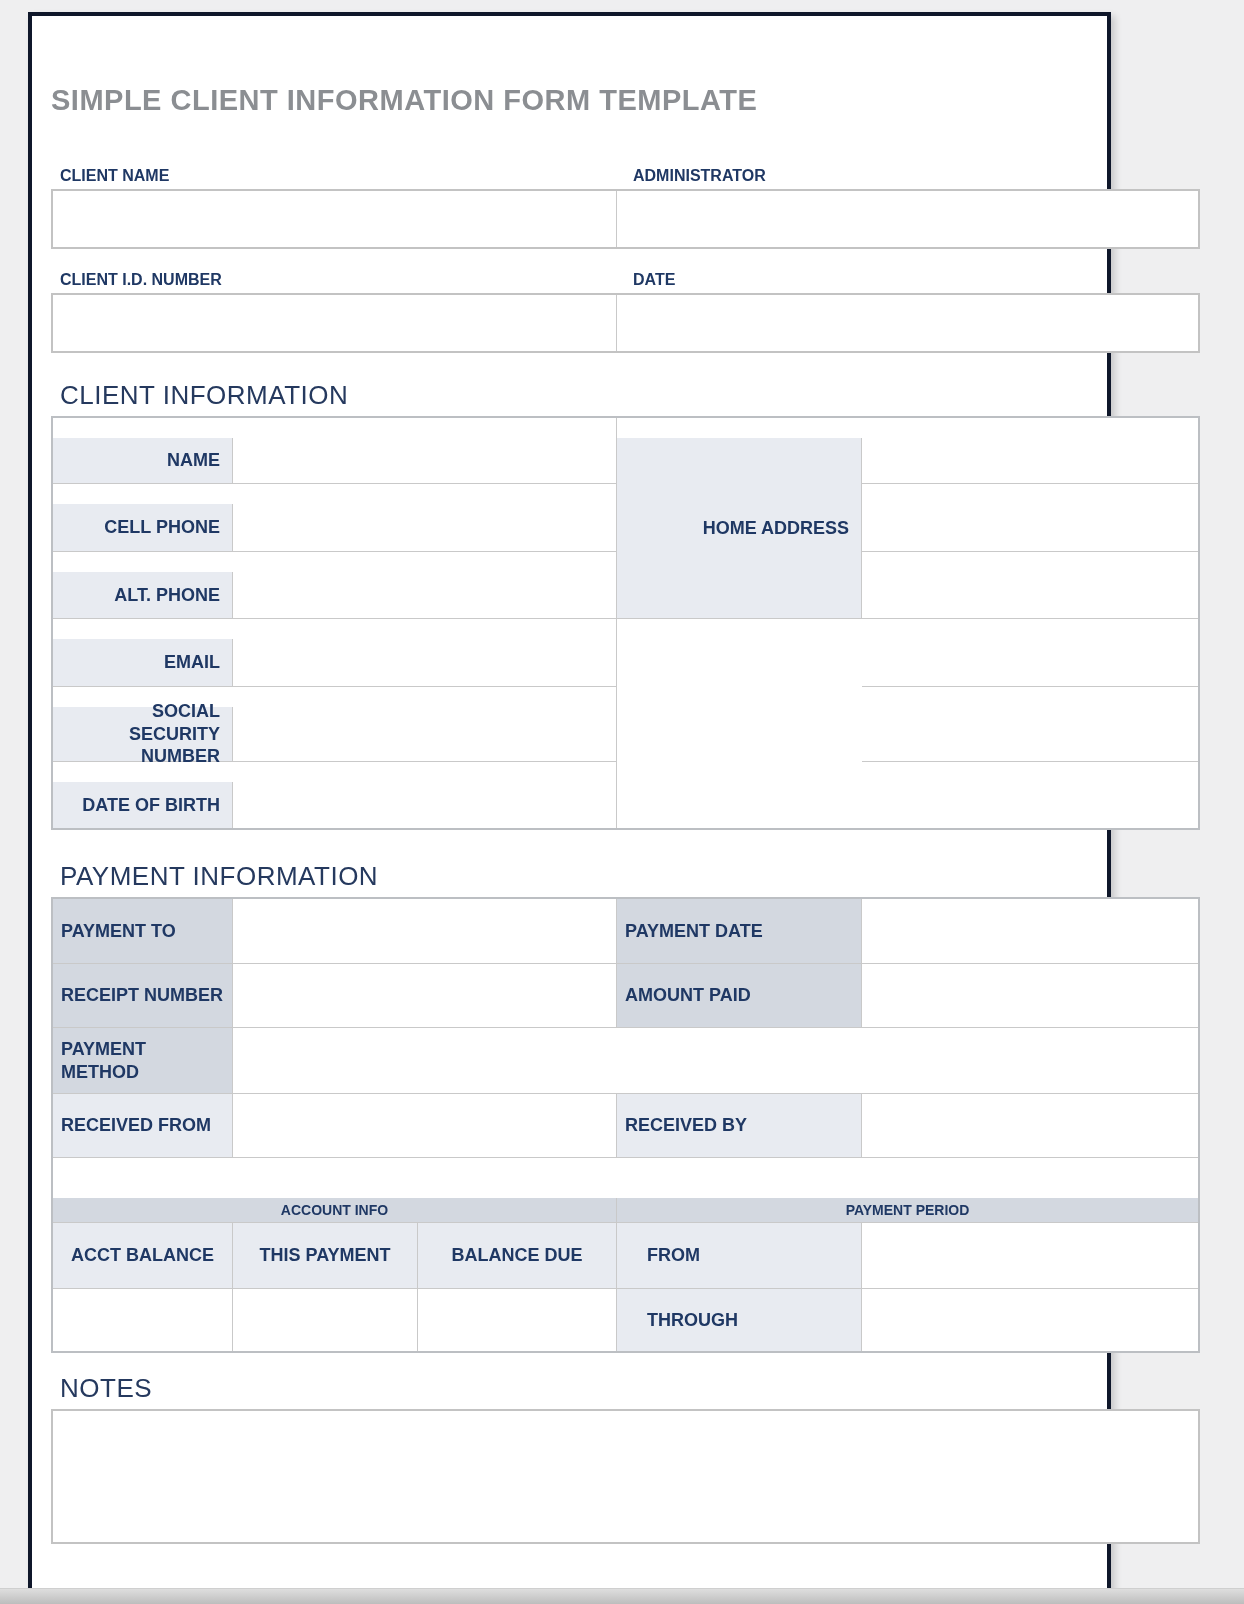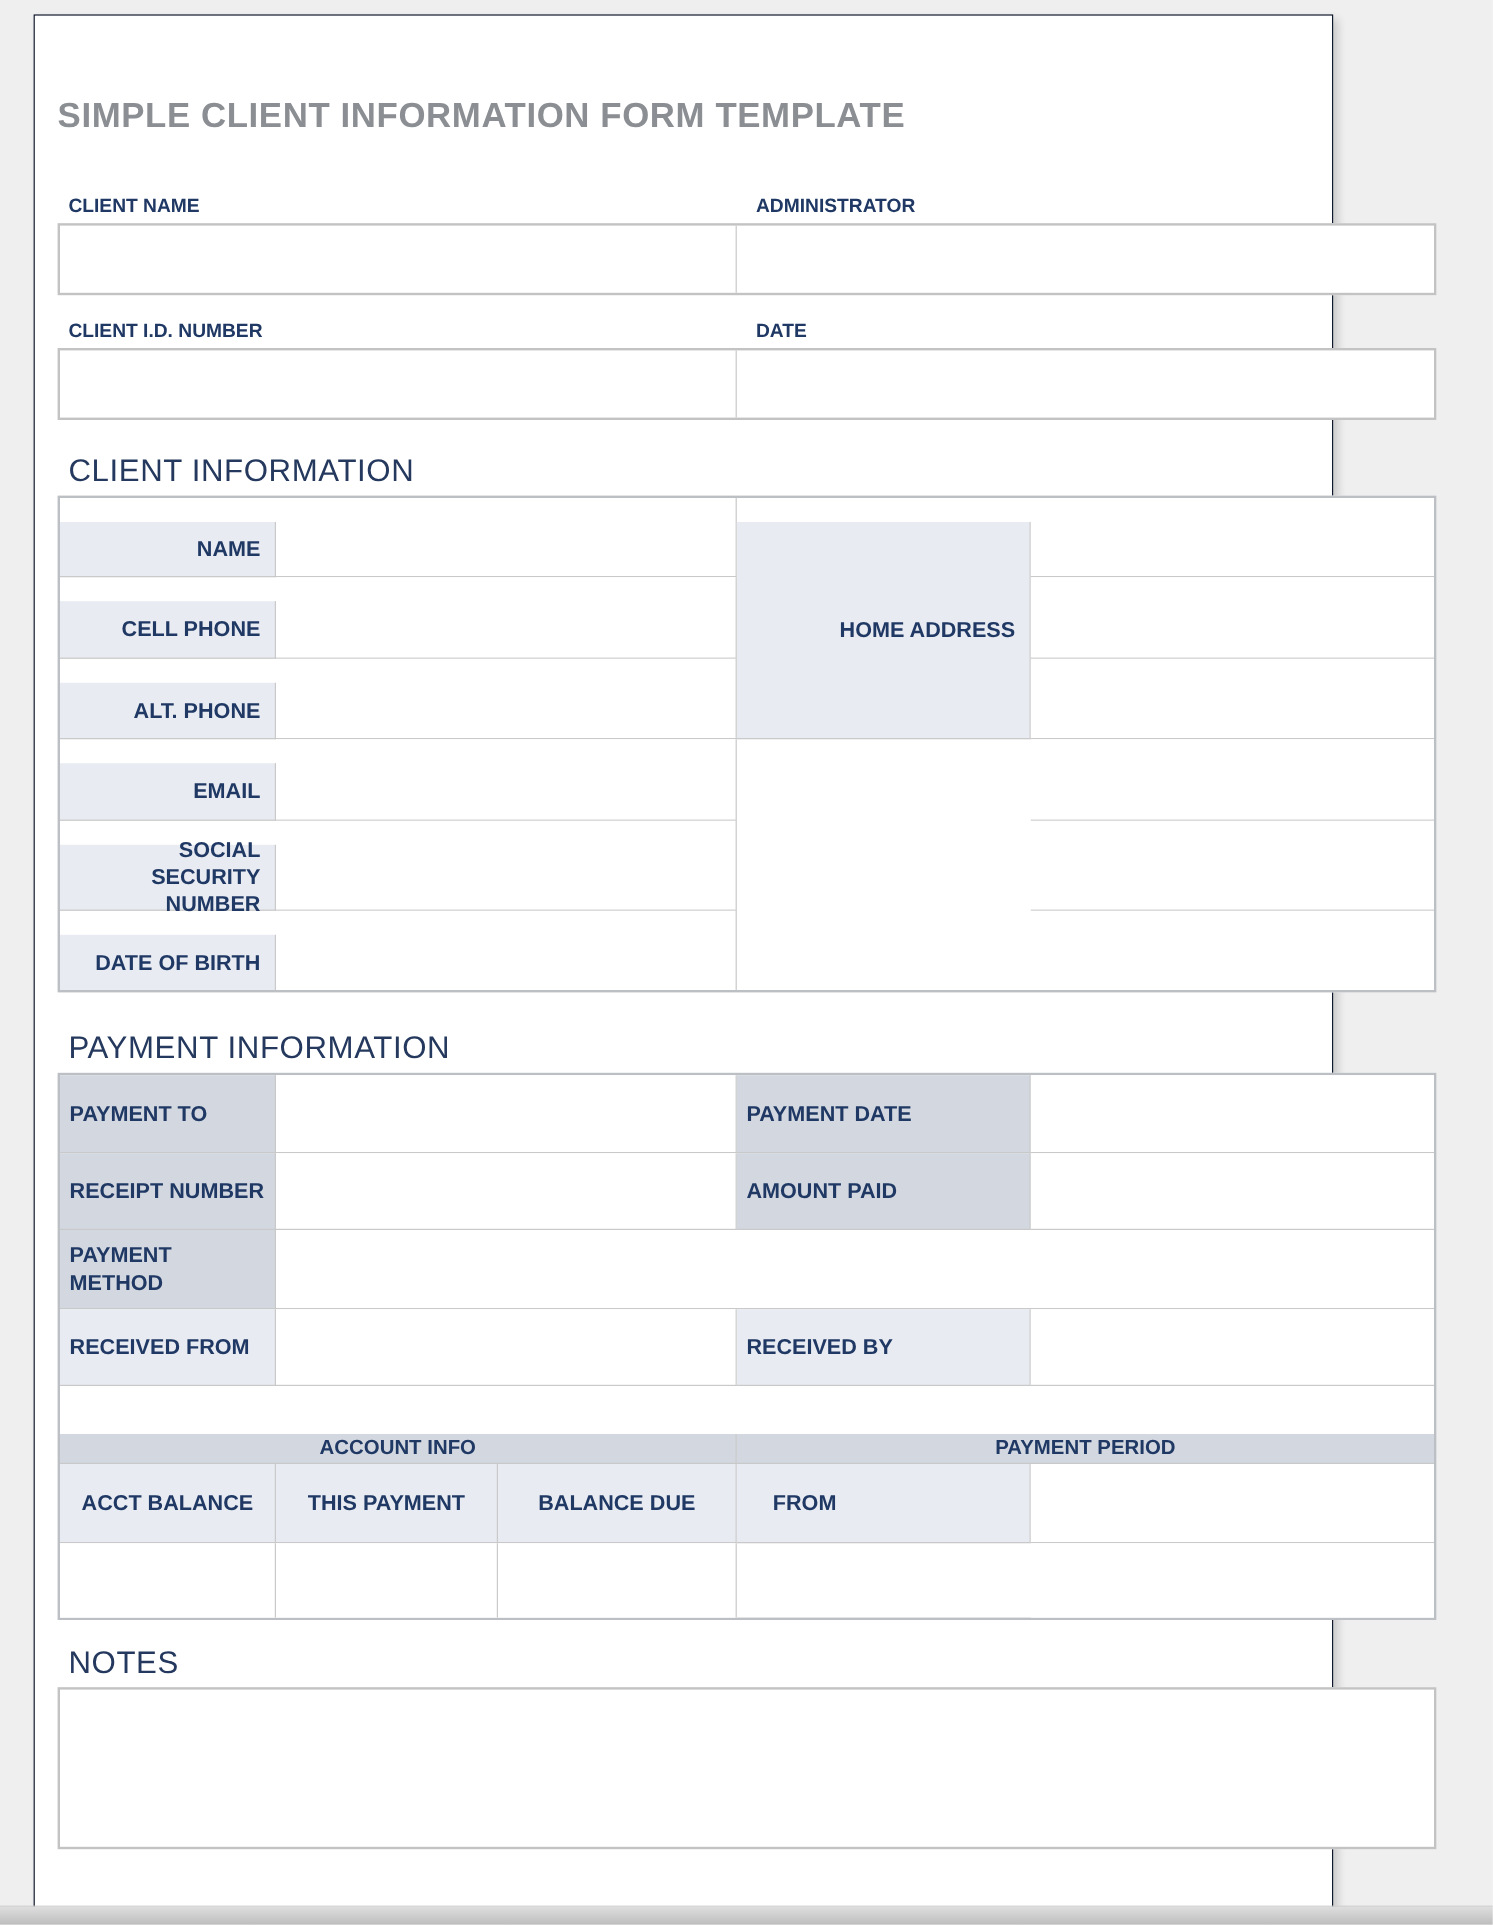--- a/index.html
+++ b/index.html
@@ -15,21 +15,21 @@
   *{box-sizing:border-box;margin:0;padding:0;}
   html,body{width:1244px;height:1604px;}
   body{
     position:relative;
     background:var(--page-bg);
     font-family:"Liberation Sans", sans-serif;
     overflow:hidden;
   }
   .page{
     position:absolute;left:28px;top:12px;width:1083px;height:1580px;
-    background:#ffffff;border:1px solid #0f172a;
+    background:#ffffff;border:4px solid #0f172a;
     box-shadow:4px 4px 7px rgba(0,0,0,0.16);
   }
   .content{position:relative;margin-left:19px;width:1149px;}
   .doc-title{
     margin-top:68px;
     font-size:29px;font-weight:700;color:var(--title-gray);
     letter-spacing:0.5px;
   }
   
   .field-labels{display:flex;margin-top:50px;}
@@ -74,21 +74,21 @@
   }
   .lab-dark{background:var(--cell-dark);}
   .lab.right{justify-content:flex-end;text-align:right;padding-right:12px;padding-left:8px;margin-top:20px;}
   .lab.left{justify-content:flex-start;text-align:left;padding-left:8px;padding-right:8px;}
   .lab.left.indent{padding-left:30px;}
   .lab.center{justify-content:center;text-align:center;padding:0 4px;}
   .lab .narrow{display:inline-block;max-width:118px;}
   .input-cell{background:#ffffff;}
   .band{
     background:var(--cell-dark);
-    color:var(--navy);font-weight:700;font-size:17px;
+    color:var(--navy);font-weight:700;font-size:14px;
     justify-content:center;text-align:center;margin-top:40px;
   }
   
   .notes-box{
     margin-top:5px;height:135px;background:#fff;
     border:2px solid #c3c3c3;
   }
   
   .bottom-band{
     position:absolute;left:0;bottom:0;width:1244px;height:16px;
@@ -183,20 +183,21 @@
 
       <div class="cell lab center" style="grid-area:6/1">ACCT BALANCE</div>
       <div class="cell lab center" style="grid-area:6/2">THIS PAYMENT</div>
       <div class="cell lab center" style="grid-area:6/3">BALANCE DUE</div>
       <div class="cell lab left indent" style="grid-area:6/4">FROM</div>
       <div class="cell input-cell no-r" style="grid-area:6/5"></div>
 
       <div class="cell input-cell no-b" style="grid-area:7/1"></div>
       <div class="cell input-cell no-b" style="grid-area:7/2"></div>
       <div class="cell input-cell no-b" style="grid-area:7/3"></div>
+      <div class="cell lab left indent no-b" style="grid-area:7/4">THROUGH</div>
       <div class="cell input-cell no-r no-b" style="grid-area:7/5"></div>
     </div>
 
     <div class="section-heading h-notes">NOTES</div>
     <div class="notes-box"></div>
 
   </div>
 </div>
 
 <div class="bottom-band"></div>

